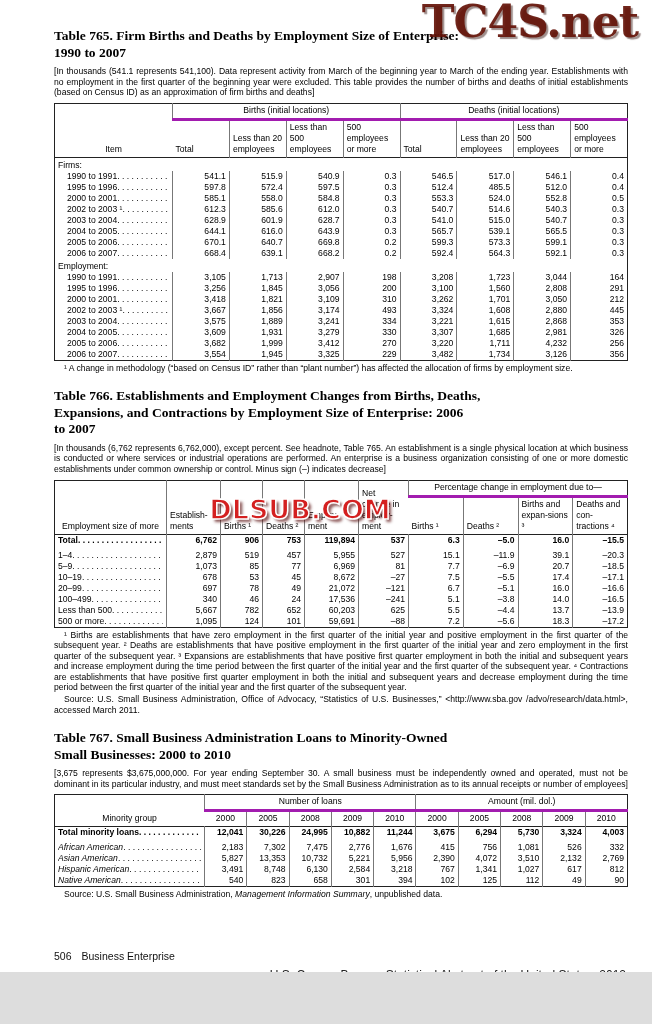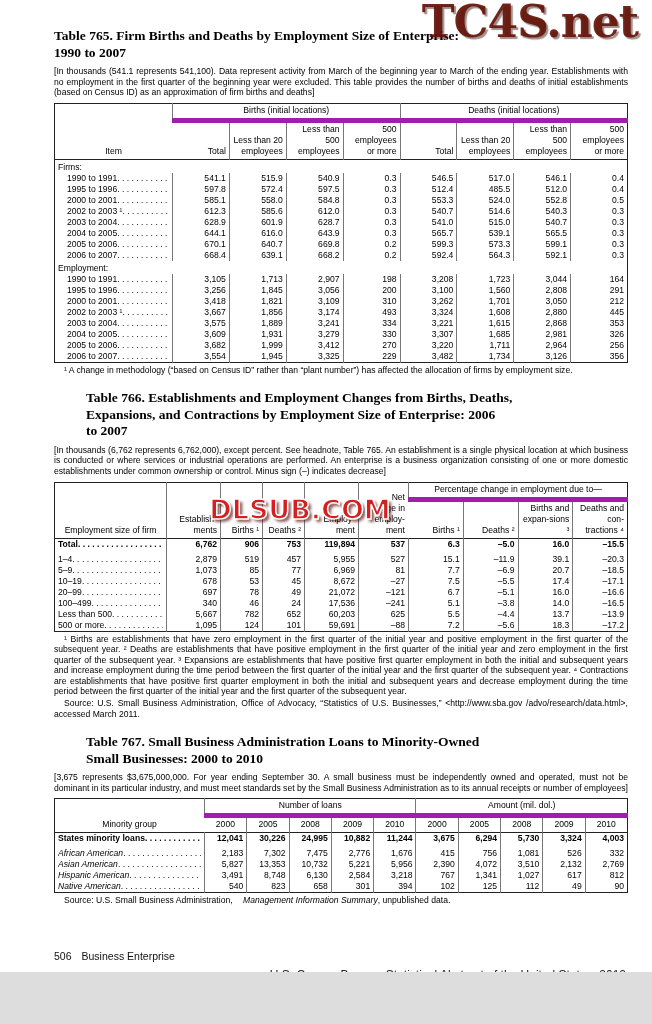--- a/index.html
+++ b/index.html
@@ -10,47 +10,47 @@
     font-family:"Liberation Sans", sans-serif;
   }
   .content { position:absolute; left:54px; top:28px; width:574px; }
 
   .tbl-title {
     font-family:"Liberation Serif", serif; font-weight:bold;
     font-size:13.5px; line-height:16.5px; margin:0 0 5px 0; color:#000;
   }
   .headnote { font-size:8.6px; line-height:10.6px; text-align:justify; margin:0 0 5px 0; }
   .note { font-size:8.6px; line-height:10.5px; text-align:justify; text-indent:10px; margin:1.5px 0 0 0; }
-  .sect-gap { margin-top:15px;margin-left:32px; }
+  .sect-gap { margin-top:15px; }
 
   table.t {
     width:100%; border-collapse:collapse; table-layout:fixed;
     font-size:8.6px; line-height:11px; border:1px solid #222; margin:0 0 2px 0;
   }
   .t th, .t td { border-left:1px solid #777; padding:0 3px; }
   .t th:first-child, .t td:first-child { border-left:none; }
   .t thead { border-bottom:1px solid #222; }
   .t th { font-weight:normal; vertical-align:bottom; padding-bottom:2px; padding-top:1px; }
-  .grp { border-bottom:5px solid #a21caf; vertical-align:middle; }
-  .sub { text-align:right; }
+  .grp { border-bottom:3px solid #a21caf; vertical-align:middle; }
+  .sub { text-align:left; }
   .yr  { text-align:center; }
   .item-h { text-align:center; vertical-align:middle; }
   .t td { vertical-align:bottom; }
   .t td.num { text-align:right; white-space:nowrap; }
   .t td.sec { text-align:left; padding-top:2px; }
   .lw { display:flex; align-items:flex-end; overflow:hidden; }
   .lt { white-space:nowrap; }
   .dots { flex:1 1 auto; overflow:hidden; white-space:nowrap; }
   .dots::after { content:" . . . . . . . . . . . . . . . . . . . . . . . . . . . . . . . . . . . ."; }
   #t765 .lt { padding-left:9px; }
   tr.bold td, tr.bold .lt { font-weight:bold; }
   tr.italic .lt { font-style:italic; }
   tr.gap td { padding-top:4px; }
 
-  .src-italic { font-style:italic;margin-left:8px; }
+  .src-italic { font-style:italic; }
 
   .footer-left {
     position:absolute; left:54px; top:950px; font-size:10.5px; color:#111;
   }
   .footer-left .pgnum { margin-right:10px; }
   .footer-right {
     position:absolute; right:26px; top:968px; font-size:12px; color:#222;
   }
 
   .wm { position:absolute; pointer-events:none; white-space:nowrap; }
@@ -357,21 +357,21 @@
                 <span class="lt">2005 to 2006</span>
                 <span class="dots"></span>
               </div>
             </td>
             <td class="num">3,682</td>
             <td class="num">1,999</td>
             <td class="num">3,412</td>
             <td class="num">270</td>
             <td class="num">3,220</td>
             <td class="num">1,711</td>
-            <td class="num">2,964</td>
+            <td class="num">4,232</td>
             <td class="num">256</td>
           </tr>
           <tr>
             <td class="lab">
               <div class="lw">
                 <span class="lt">2006 to 2007</span>
                 <span class="dots"></span>
               </div>
             </td>
             <td class="num">3,554</td>
@@ -403,21 +403,21 @@
           <col style="width:42px">
           <col style="width:54px">
           <col style="width:50px">
           <col>
           <col>
           <col>
           <col>
       </colgroup>
       <thead>
         <tr>
-          <th rowspan="2" class="item-h">Employment size of firm</th>
+          <th rowspan="2" class="item-h">Employment size of more</th>
           <th rowspan="2" class="sub">Establish-ments</th>
           <th rowspan="2" class="sub">Births ¹</th>
           <th rowspan="2" class="sub">Deaths ²</th>
           <th rowspan="2" class="sub">Employ-ment</th>
           <th rowspan="2" class="sub">Net change in employ-ment</th>
           <th colspan="4" class="grp">Percentage change in employment due to—</th>
         </tr>
         <tr>
           <th class="sub">Births ¹</th>
           <th class="sub">Deaths ²</th>
@@ -604,21 +604,21 @@
           <th class="yr">2005</th>
           <th class="yr">2008</th>
           <th class="yr">2009</th>
           <th class="yr">2010</th>
         </tr>
       </thead>
       <tbody id="tb767">
           <tr class="bold">
             <td class="lab">
               <div class="lw">
-                <span class="lt">States minority loans</span>
+                <span class="lt">Total minority loans</span>
                 <span class="dots"></span>
               </div>
             </td>
             <td class="num">12,041</td>
             <td class="num">30,226</td>
             <td class="num">24,995</td>
             <td class="num">10,882</td>
             <td class="num">11,244</td>
             <td class="num">3,675</td>
             <td class="num">6,294</td>

